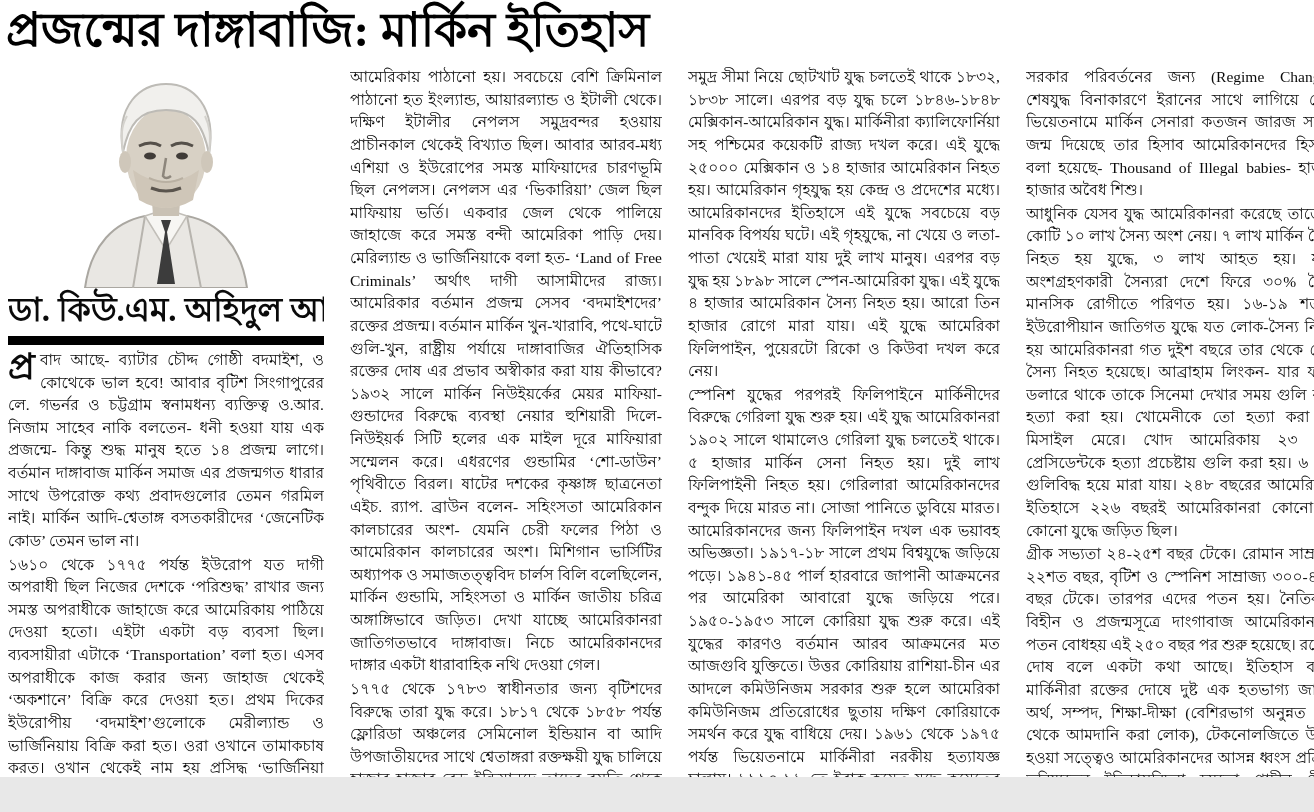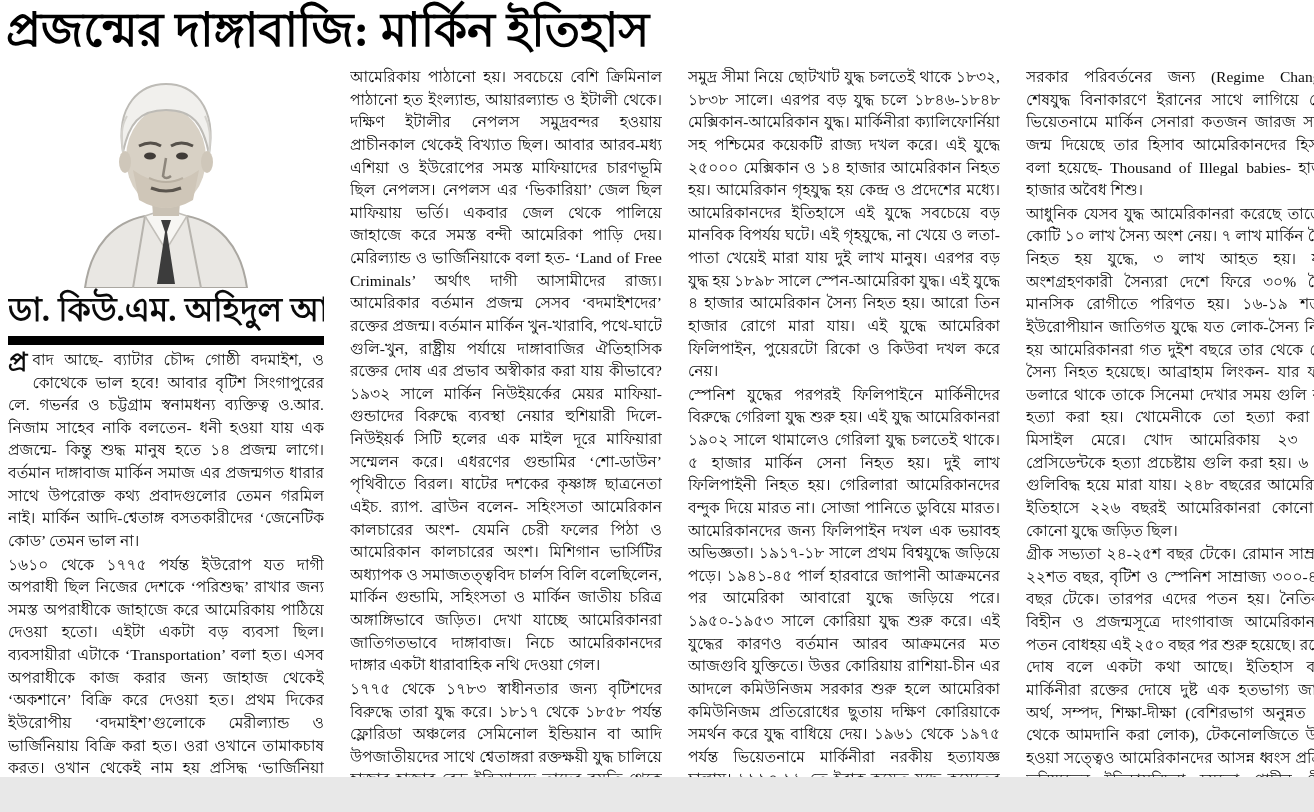--- a/index.html
+++ b/index.html
@@ -37,21 +37,21 @@
     font-size:33px;font-weight:700;text-align:center;
     margin-top:2px;line-height:1.15;white-space:nowrap;
   }
   .black-bar{height:9px;background:#000;margin:6px 0 4px 0;}
   .section-header{
     font-size:24px;font-weight:600;letter-spacing:7px;
     margin:2px 0 7px 0;white-space:nowrap;
   }
   .dropcap{
     float:left;
-    font-size:26px;font-weight:700;line-height:0.78;
+    font-size:36px;font-weight:700;line-height:0.78;
     padding:4px 5px 0 0;
   }
   .bottom-rule{
     position:absolute;left:0;right:0;top:805px;
     border-top:1px solid #c6c6c6;
   }
 </style>
 </head>
 <body>
 

